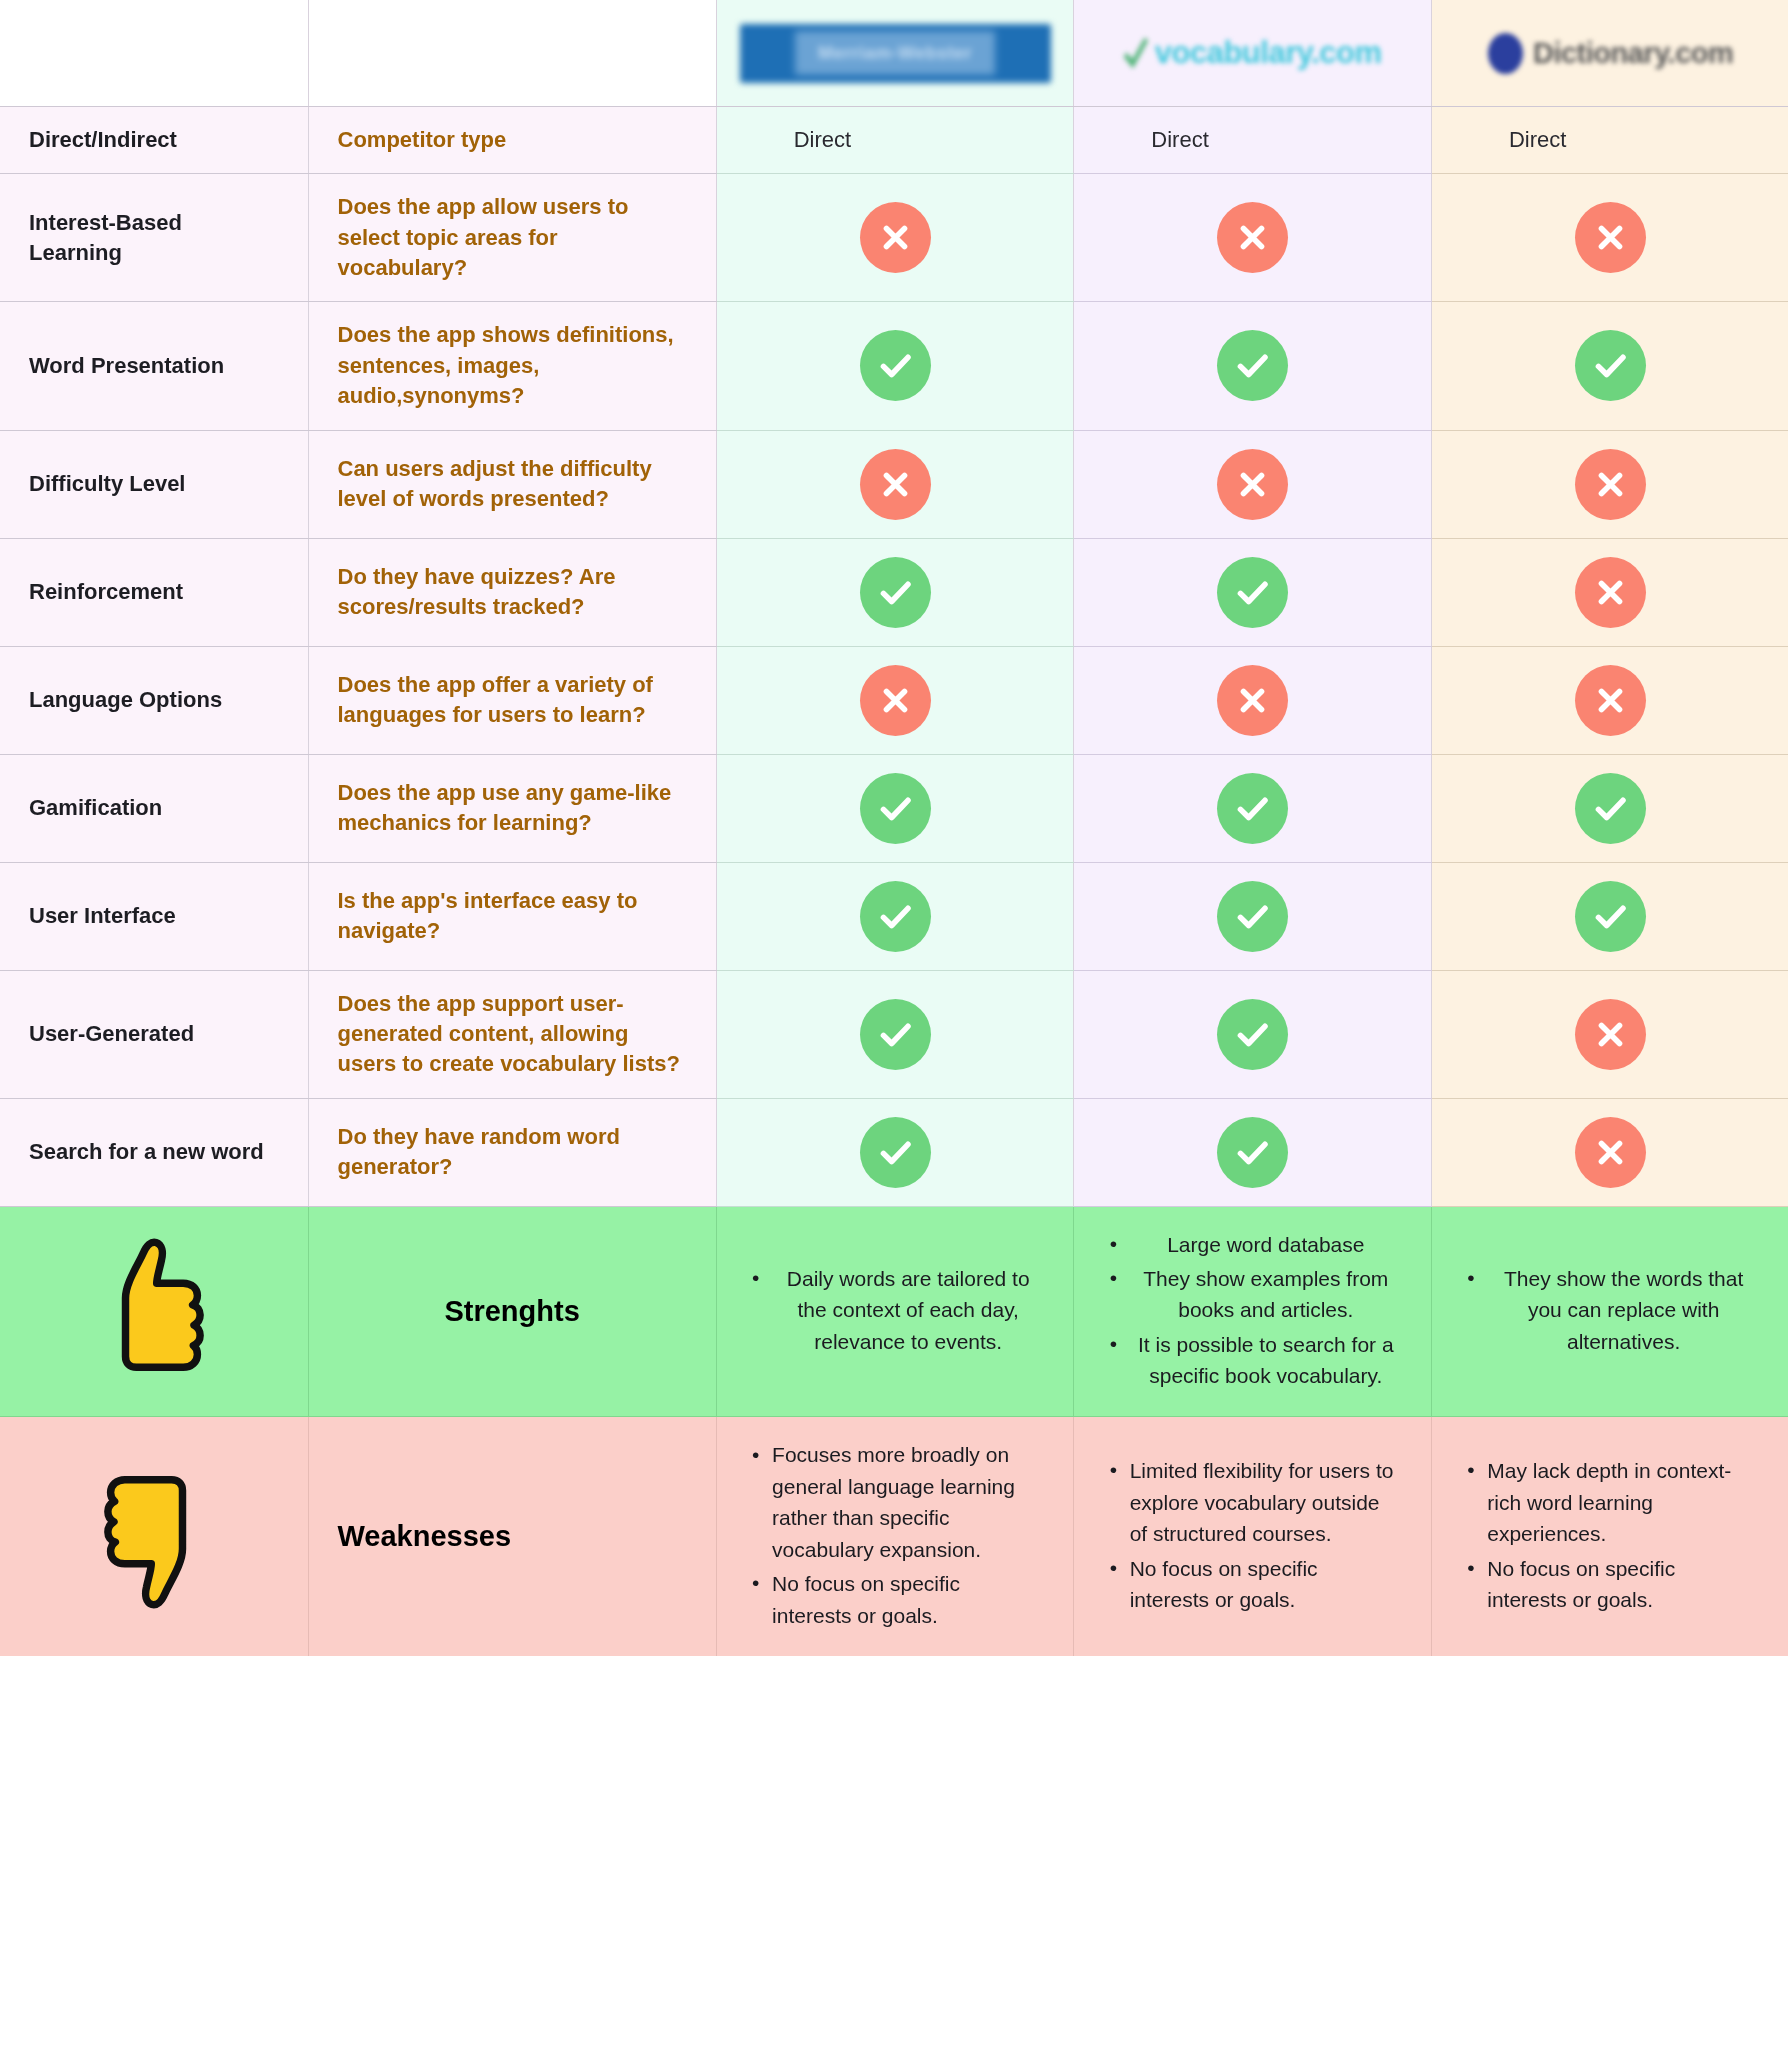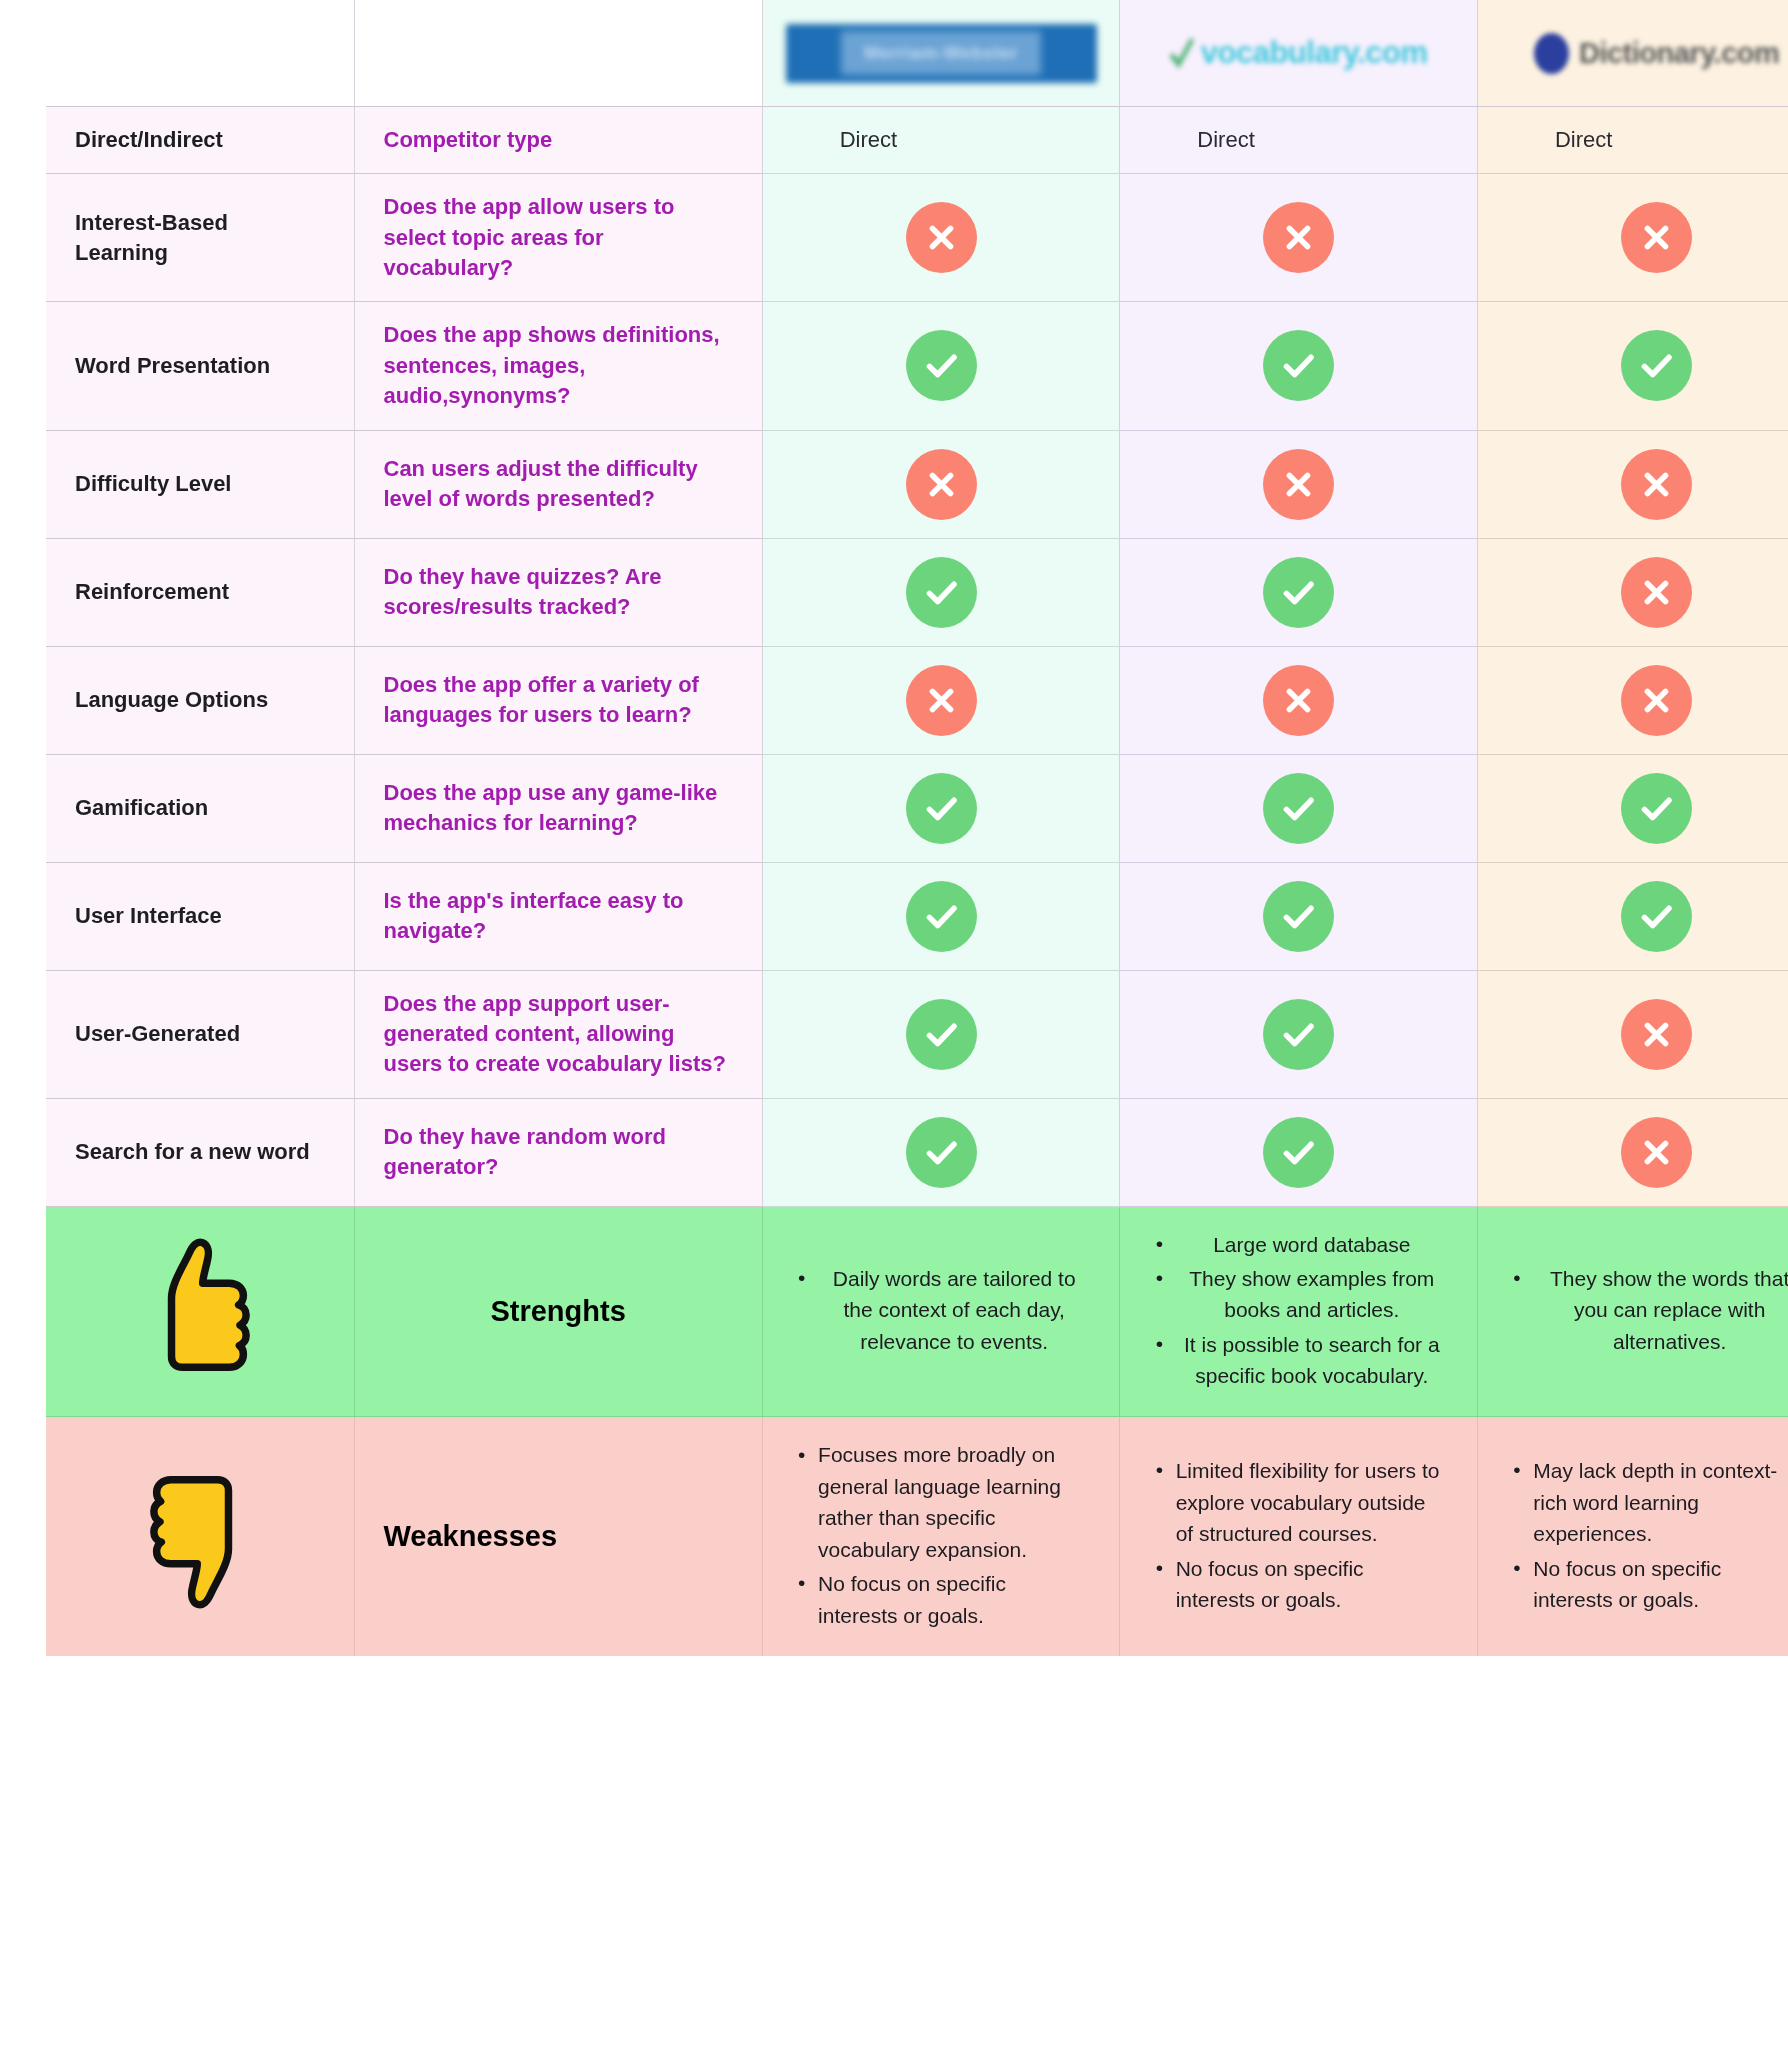--- a/index.html
+++ b/index.html
@@ -8,21 +8,20 @@
     width: 1789px;
     background: #ffffff;
     font-family: "Liberation Sans", sans-serif;
   }
 
   .board {
     width: 1468px;
     min-height: 2066px;
     background: #ffffff;
     position: relative;
-    padding-left: 46px;
   }
 
   table.compare {
     width: 1789px;
     border-collapse: collapse;
     table-layout: fixed;
   }
 
   table.compare td {
     vertical-align: middle;
@@ -115,21 +114,21 @@
     font-size: 29px; font-weight: bold;
     color: #585858; letter-spacing: -0.5px;
   }
 
   
   .cat-label {
     font-size: 22px; font-weight: bold; color: #1d1d23;
     line-height: 1.38;
   }
   .que-label {
-    font-size: 22px; font-weight: bold; color: #a21caf;
+    font-size: 22px; font-weight: bold; color: #a16207;
     line-height: 1.38;
   }
   .val-text {
     font-size: 22px; font-weight: normal; color: #2a2a30;
     line-height: 1.38;
     margin-left: 48px;
   }
 
   
   td.icon-cell { text-align: center; padding: 22px 0; }

